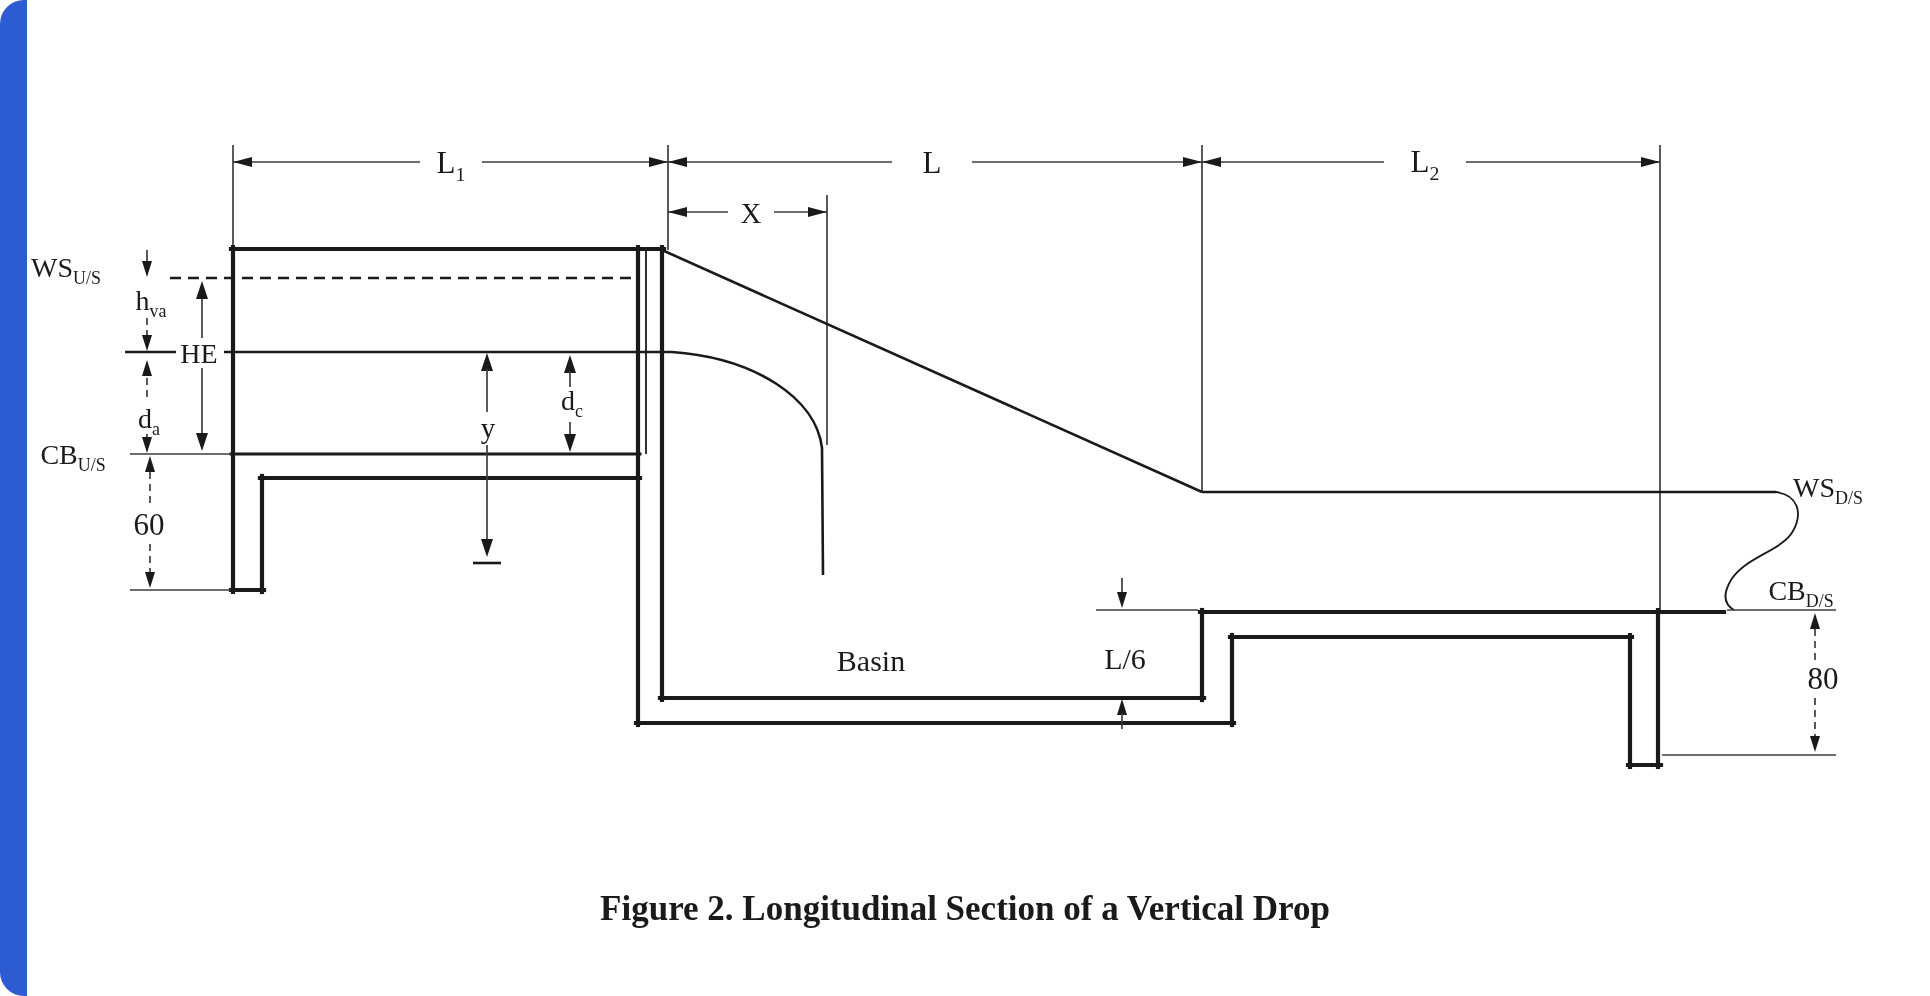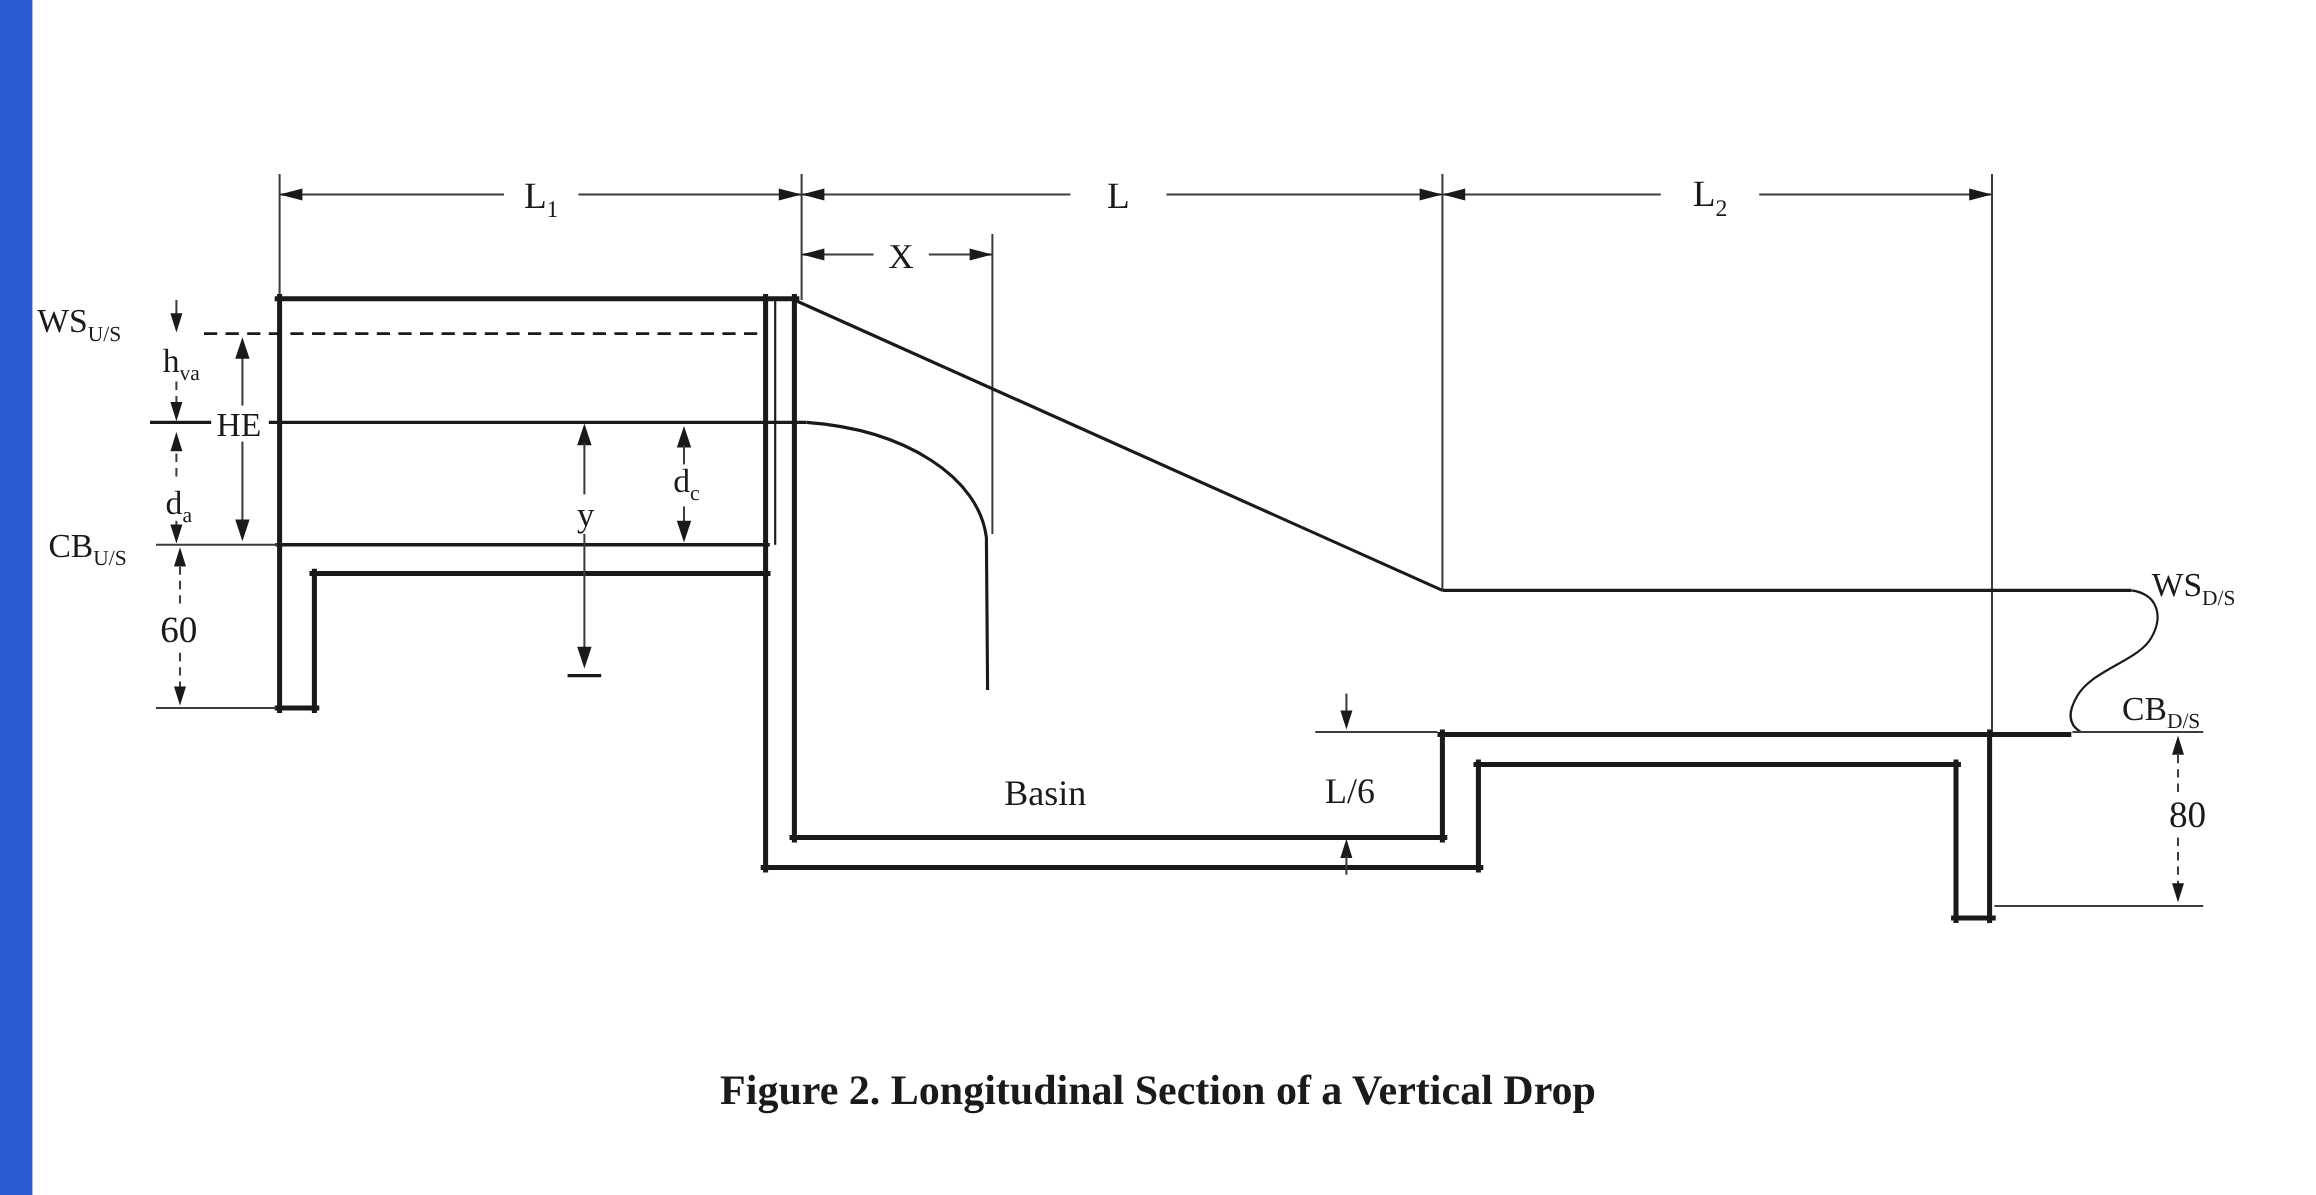--- a/index.html
+++ b/index.html
@@ -1,16 +1,16 @@
 <!DOCTYPE html>
 <html style="--ink: #1a1a1a; --dim: #3d3d3d; --accent: #2d5bd1; --bg: #ffffff;"><head>
 <meta charset="utf-8">
 <style>
   html,body{margin:0;padding:0;background:#ffffff;}
-  .page{position:relative;width:1930px;height:996px;background:var(--bg,#fff);overflow:hidden;}
+  .page{position:relative;width:1930px;height:996px;background:var(--bg,#fff);overflow:hidden;border-radius:24px;}
   .accent-bar{position:absolute;left:0;top:0;width:27px;height:996px;background:var(--accent,#2d5bd1);}
   svg{position:absolute;left:0;top:0;}
   svg *{vector-effect:non-scaling-stroke;}
   .s4{stroke:var(--ink);stroke-width:4.2;fill:none;stroke-linecap:square;}
   .s3{stroke:var(--ink);stroke-width:3;fill:none;stroke-linecap:square;}
   .s2{stroke:var(--ink);stroke-width:2.6;fill:none;stroke-linecap:butt;}
   .s15{stroke:var(--ink);stroke-width:1.8;fill:none;}
   .dim{stroke:var(--dim);stroke-width:1.7;fill:none;}
   .dimd{stroke:var(--dim);stroke-width:1.7;fill:none;stroke-dasharray:7 5;}
   .wsdash{stroke:var(--ink);stroke-width:2.4;fill:none;stroke-dasharray:11 7;}

